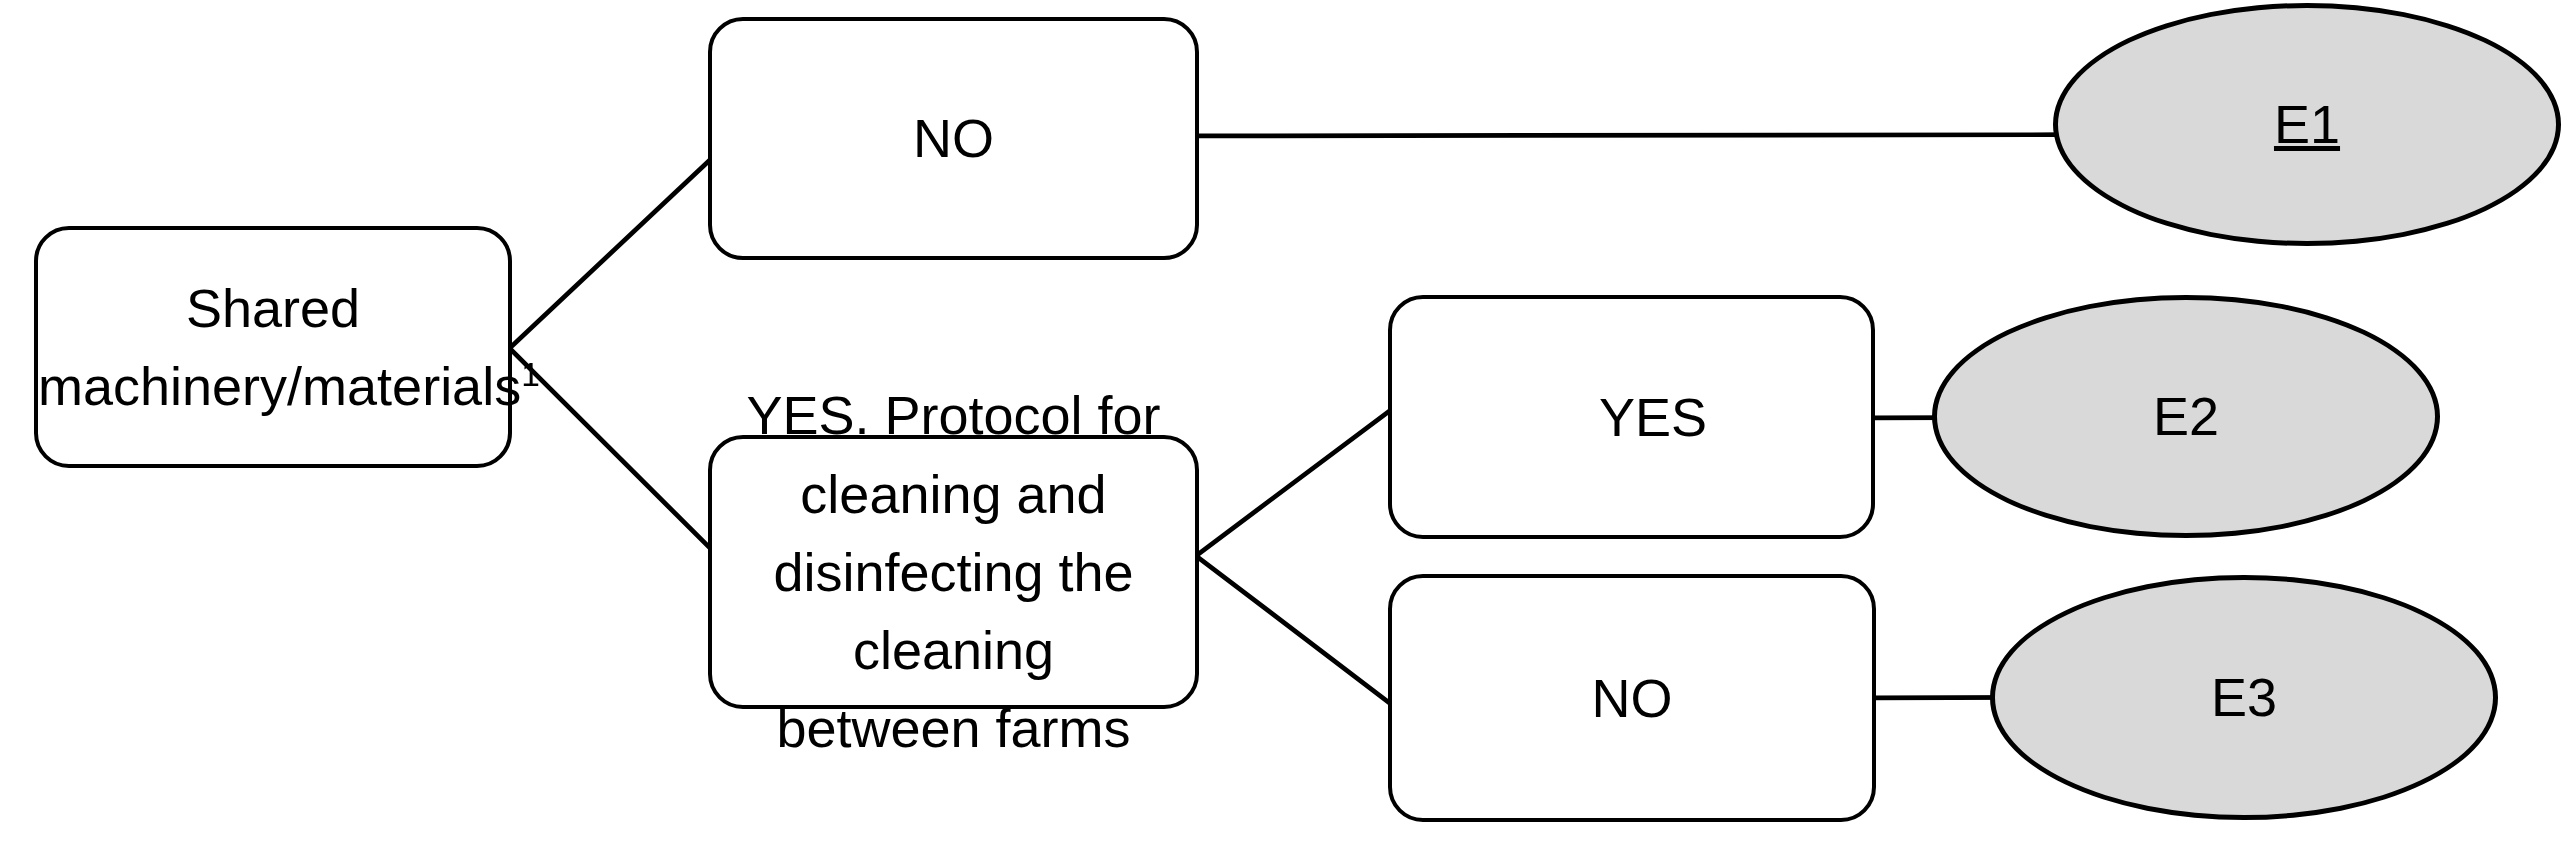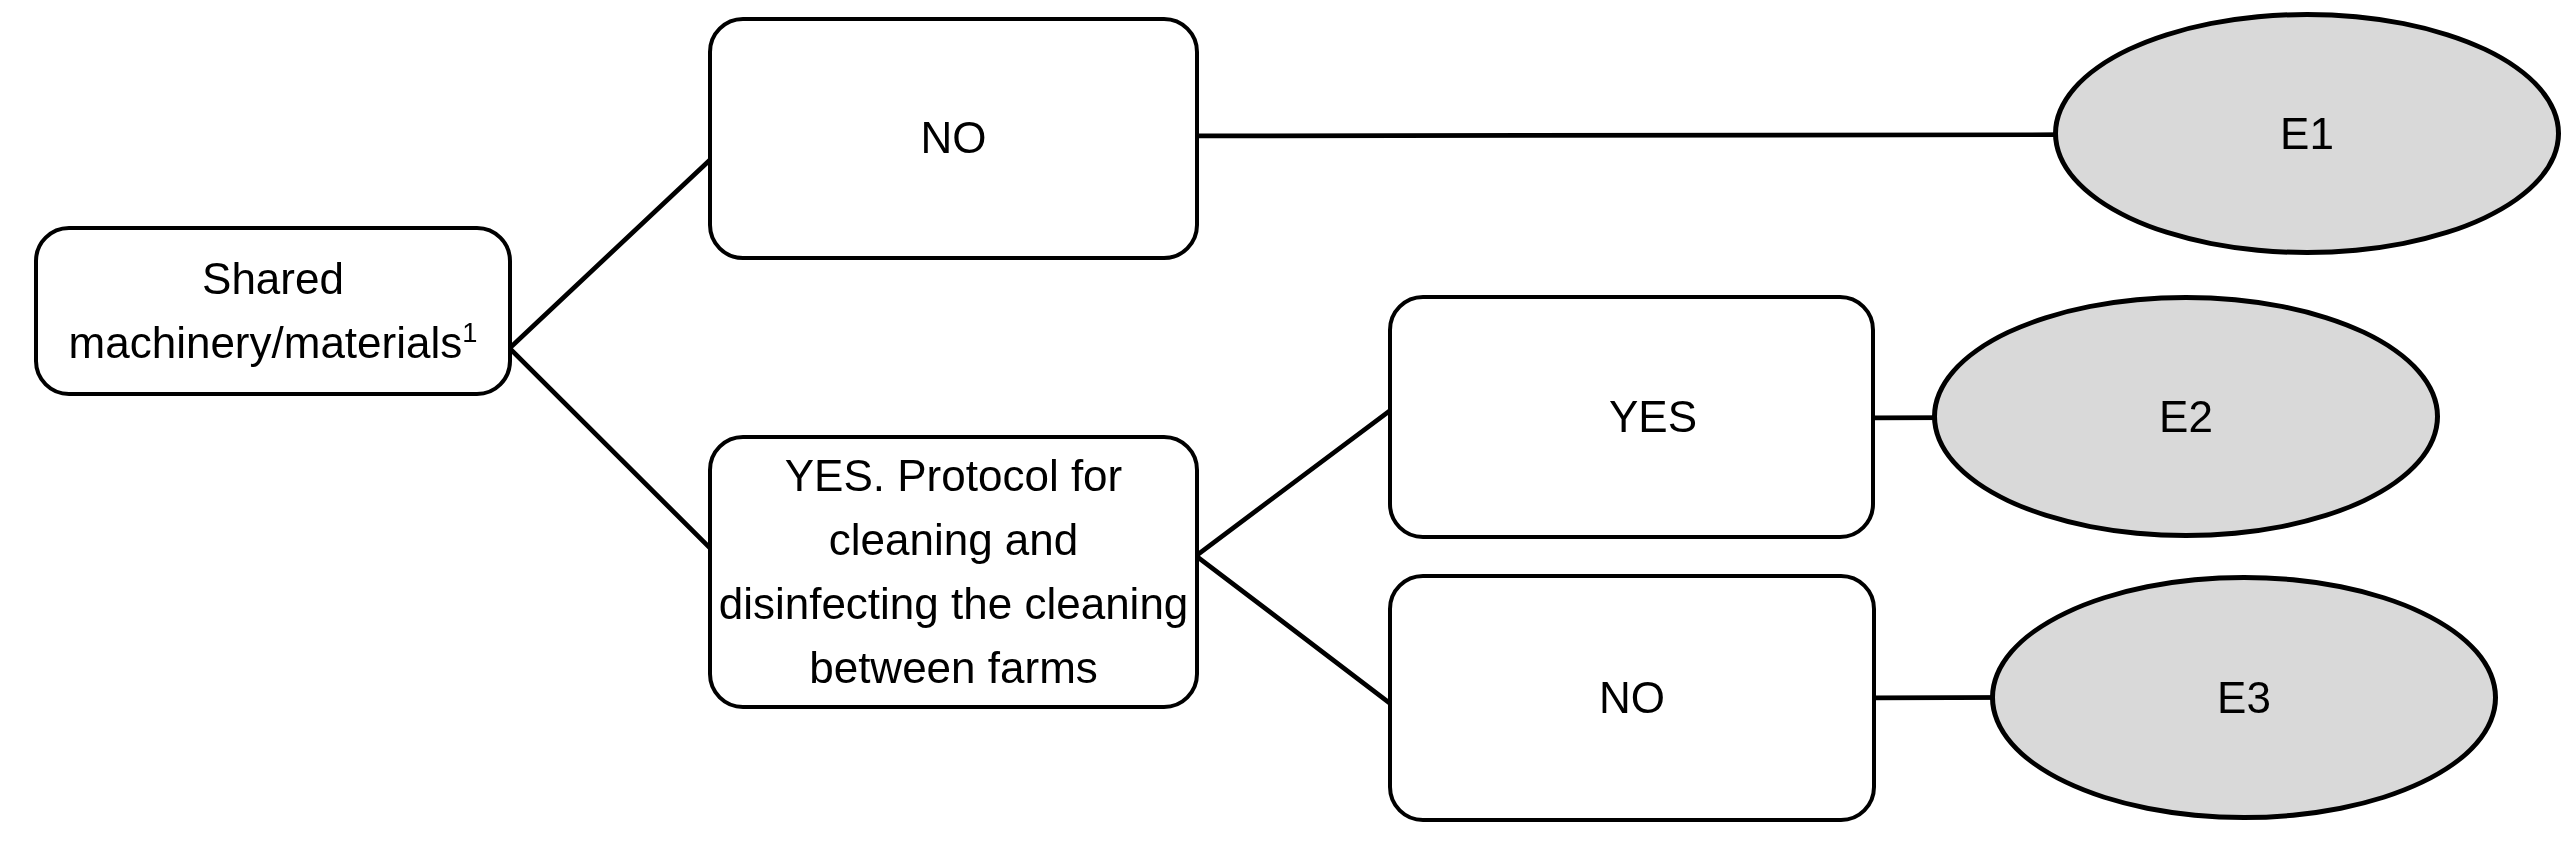--- a/index.html
+++ b/index.html
@@ -29,47 +29,47 @@
     stroke-linecap: round;
   }
   .node {
     position: absolute;
     box-sizing: border-box;
     display: flex;
     align-items: center;
     justify-content: center;
     text-align: center;
     z-index: 2;
-    font-size: 44px;
+    font-size: 54px;
     line-height: 1.45;
   }
   .box {
     background: #ffffff;
     border: 4.7px solid #000000;
     border-radius: 35px;
   }
   .ellipse {
     background: #d9d9d9;
     border: 5.9px solid #000000;
     border-radius: 50%;
   }
   .label { width: 100%; }
   .block-line { display: block; }
   sup {
     font-size: 0.62em;
     vertical-align: super;
     line-height: 0;
   }
   
-  .n-root      { left:   34px; top: 226px; width: 478px; height: 170px; }
+  .n-root      { left:   34px; top: 226px; width: 478px; height: 242px; }
   .n-no-top    { left: 708px; top:  16.5px; width: 491px; height: 243px; }
   .n-protocol  { left: 708px; top: 435px; width: 491px; height: 274px; }
   .n-yes-sub   { left: 1388px; top: 295px; width: 487px; height: 244px; padding-left: 43px; }
   .n-no-sub    { left: 1388px; top: 574px; width: 488px; height: 248px; }
-  .n-e1        { left: 2053px; top:  12px; width: 508px; height: 243px; }
+  .n-e1        { left: 2053px; top:  3px; width: 508px; height: 243px; text-decoration: underline; }
   .n-e2        { left: 1932px; top: 295px; width: 508px; height: 243px; }
   .n-e3        { left: 1990px; top: 575px; width: 508px; height: 245px; }
 </style>
 </head>
 <body>
 
 <div class="canvas">
 
   <svg class="connectors" viewBox="0 0 4368 1432" xmlns="http://www.w3.org/2000/svg">
     <line x1="864" y1="590" x2="1210" y2="265"></line>

